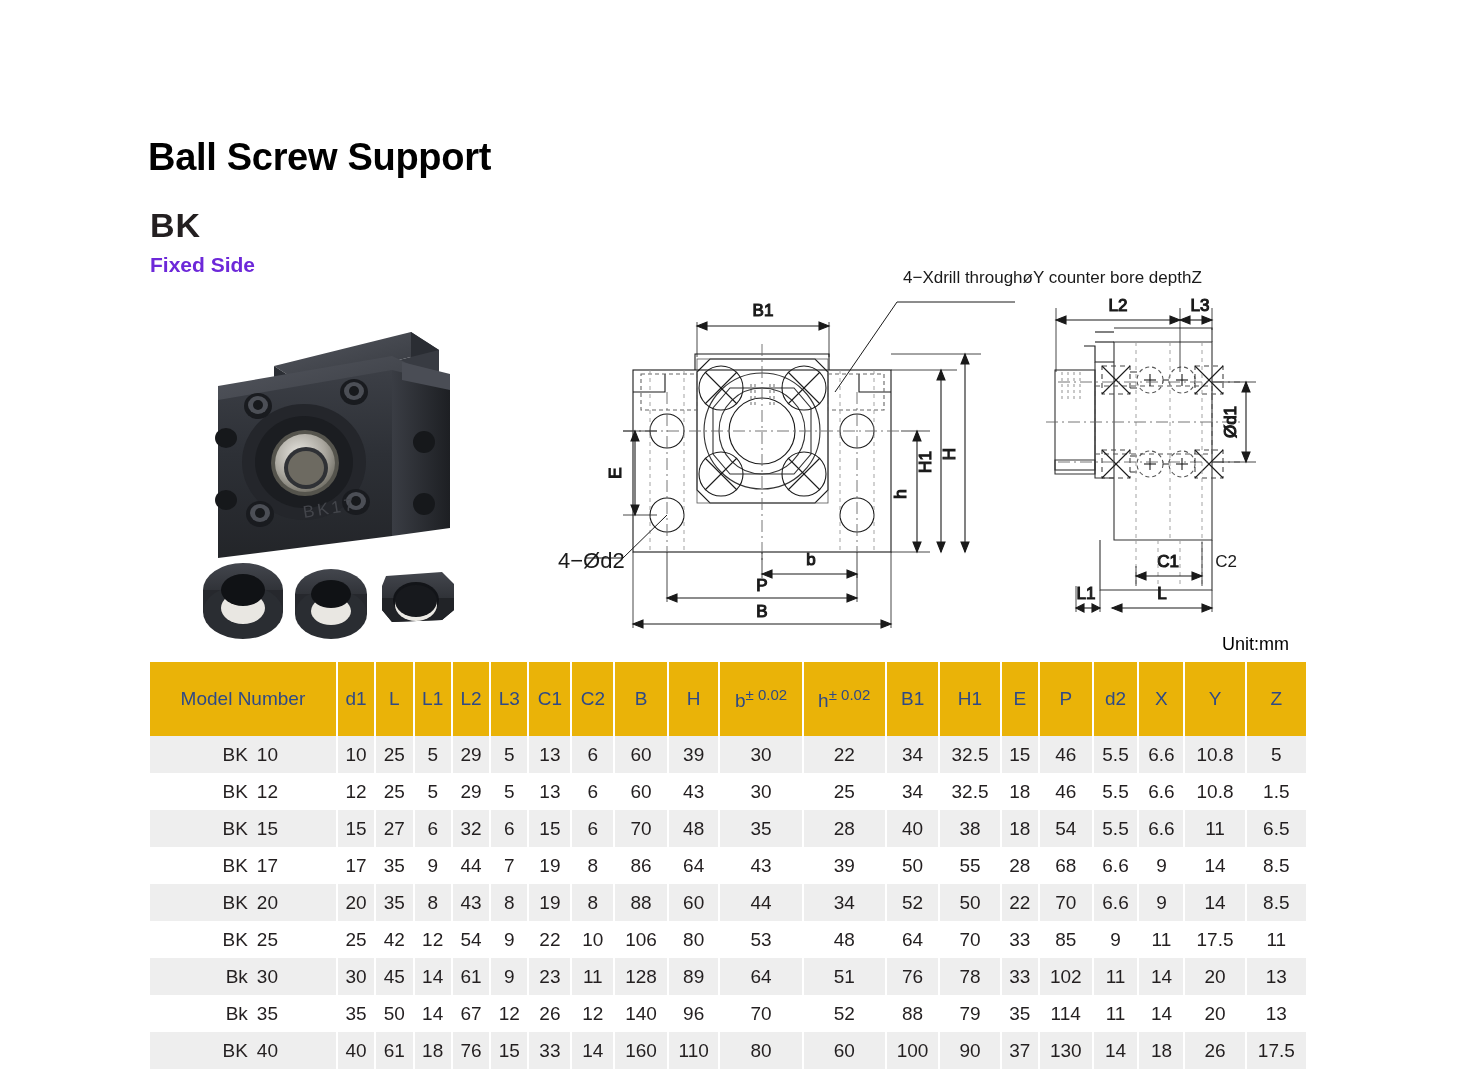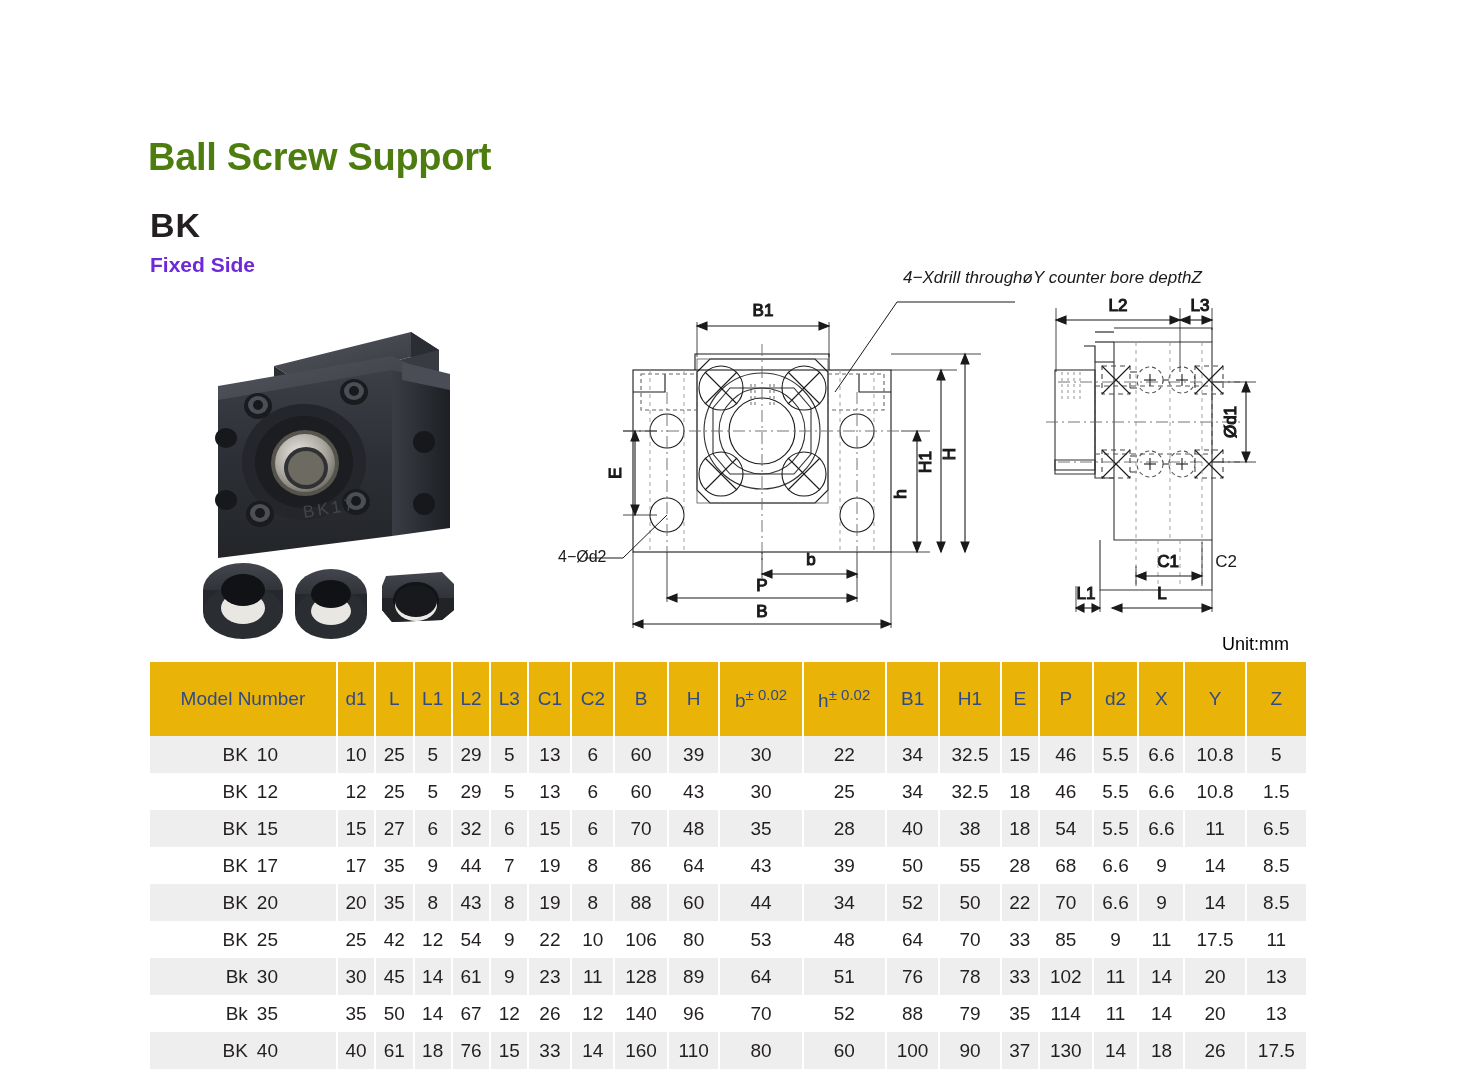--- a/index.html
+++ b/index.html
@@ -10,21 +10,21 @@
     background: #ffffff;
     font-family: "Liberation Sans", sans-serif;
     overflow: hidden;
   }
   .page { position: relative; width: 1469px; height: 1077px; background:#fff; }
 
   
   .title-main {
     position: absolute; left: 148px; top: 136px;
     font-size: 38px; font-weight: bold; letter-spacing: -0.3px;
-    color: #4d7c0f;
+    color: #000000;
     white-space: nowrap;
   }
   .title-model {
     position: absolute; left: 150px; top: 206px;
     font-size: 34px; font-weight: bold; color: #231f20;
     letter-spacing: 1px;
   }
   .title-sub {
     position: absolute; left: 150px; top: 253px;
     font-size: 21px; font-weight: bold; color: #6d28d9;
@@ -333,22 +333,22 @@
           <line x1="346" y1="290" x2="346" y2="366" stroke-width="0.8"></line>
           <line x1="88" y1="362" x2="346" y2="362"></line>
           <polygon points="88,362 98,358 98,366"></polygon>
           <polygon points="346,362 336,358 336,366"></polygon>
           <text class="dim-txt" x="217" y="355" text-anchor="middle">B</text>
         </g>
       </g>
     </svg>
   </div>
 
-  <div style="position:absolute; left:903px; top:268px; font-size:17px; color:#1a1a1a; white-space:nowrap;font-style:italic;">4−Xdrill throughøY counter bore depthZ</div>
-  <div style="position:absolute; left:558px; top:548px; font-size:16px; color:#1a1a1a; white-space:nowrap;">4−Ød2</div>
+  <div style="position:absolute; left:903px; top:268px; font-size:17px; color:#1a1a1a; white-space:nowrap;">4−Xdrill throughøY counter bore depthZ</div>
+  <div style="position:absolute; left:558px; top:548px; font-size:22px; color:#1a1a1a; white-space:nowrap;">4−Ød2</div>
 
   <div class="dwg-side">
     <svg width="260" height="330" viewBox="0 0 260 330">
       <g stroke="#1a1a1a" fill="none" stroke-width="1.1">
 
         <path d="M74 52 L172 52 L172 250 L74 250 Z" stroke="#333"></path>
         <path d="M55 52 L74 52"></path>
 
         <path d="M44 56 L55 56 L55 72 L74 72"></path>
 

